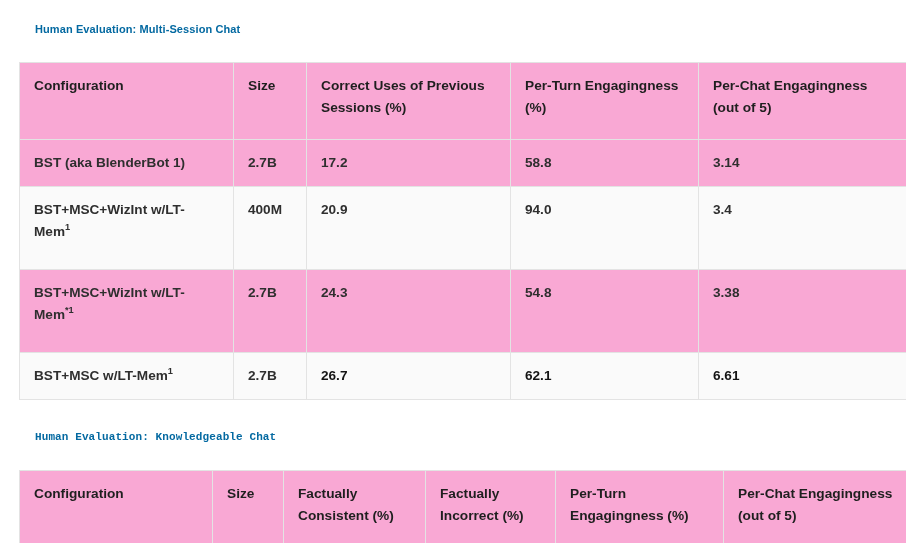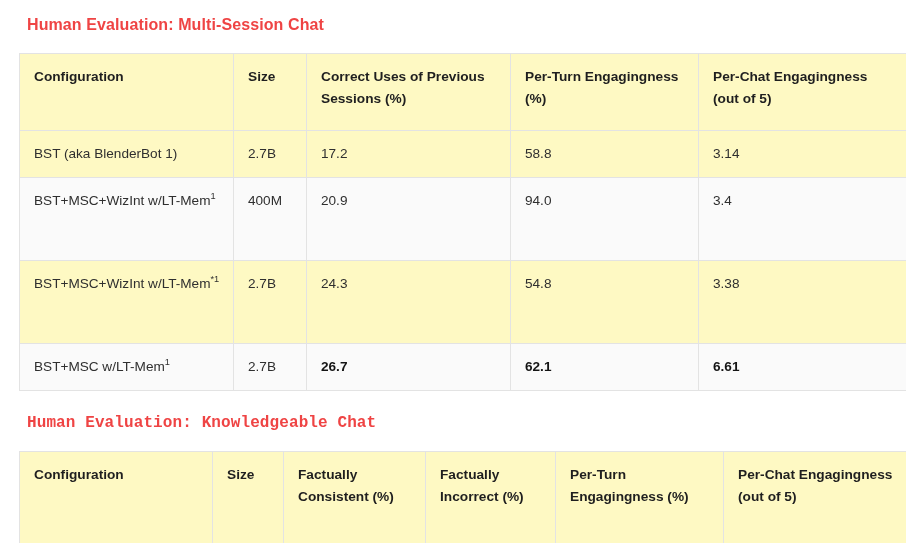--- a/index.html
+++ b/index.html
@@ -23,41 +23,41 @@
     overflow: hidden;
     padding: 0;
     box-sizing: border-box;
   }
 
   .section {
     padding: 0 13px 0 19px;
   }
 
   .section-title {
-    font-size: 16px;
+    font-size: 11px;
     font-weight: 600;
-    color: #ef4444;
+    color: #0369a1;
     letter-spacing: 0.1px;
-    margin: 8px;
+    margin: 16px;
     padding: 6px 0 9px 0;
     line-height: 1.35;
     white-space: nowrap;
   }
 
   .section-title.second {
     padding-top: 14px;
     font-family: Liberation Mono, monospace;
   }
 
   table.eval-table {
     border-collapse: collapse;
     border-spacing: 0;
     width: 887px;
     table-layout: fixed;
-    background: #fef9c3;
+    background: #f9a8d4;
     font-size: 13.6px;
   }
 
   table.eval-table th,
   table.eval-table td {
     border: 1px solid #e3e3e3;
     text-align: left;
     vertical-align: top;
     padding: 12px 13px 12px 14px;
     line-height: 1.62;
@@ -65,21 +65,21 @@
     overflow-wrap: break-word;
   }
 
   table.eval-table th {
     font-weight: 700;
     color: #1f1f1f;
     font-size: 13.7px;
   }
 
   table.eval-table td {
-    font-weight: 400;
+    font-weight: 700;
     color: #2f2f2f;
   }
 
   table.eval-table tbody tr.striped td {
     background: #fafafa;
   }
 
   table.eval-table td.bold-val {
     font-weight: 700;
     color: #141414;

